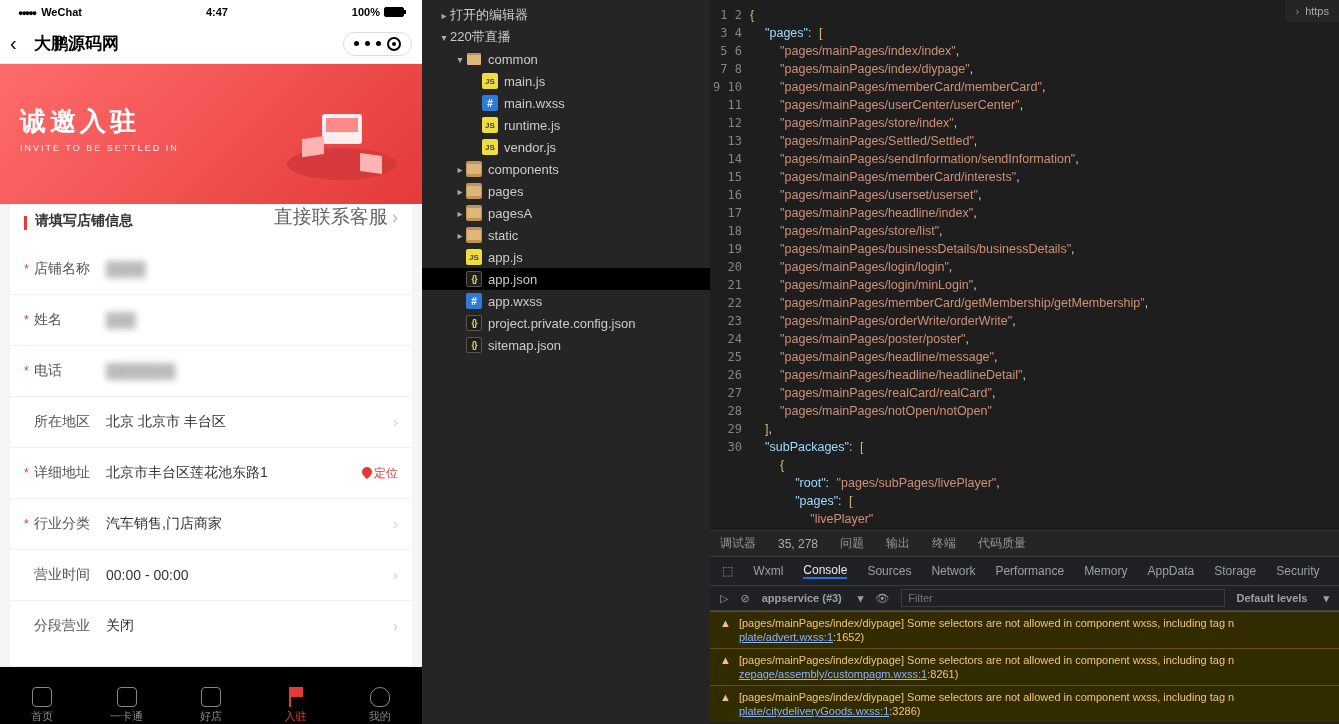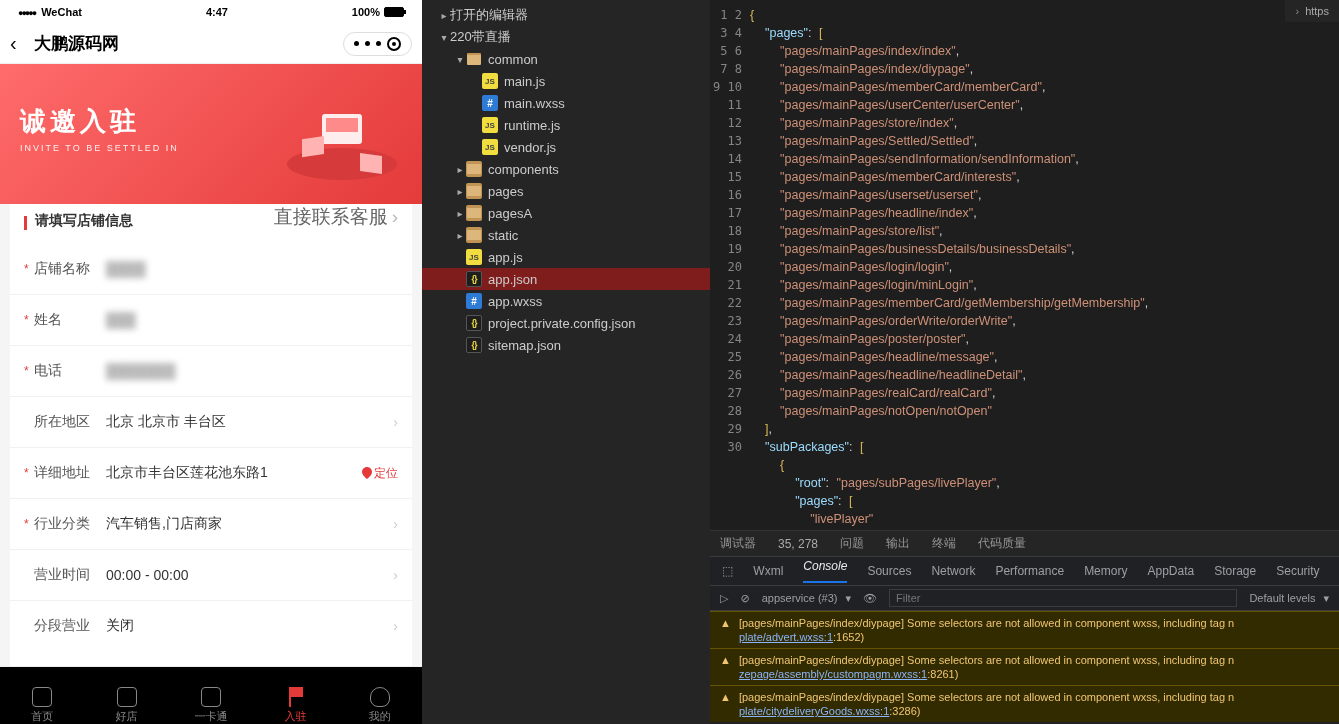--- a/index.html
+++ b/index.html
@@ -40,43 +40,43 @@
 .tabbar .tab { flex:1; display:flex; flex-direction:column; align-items:center; justify-content:center; font-size:11px; color:#888; gap:2px; }
 .tabbar .tab.active { color:#e43a3a; }
 .tabbar .tab .ico { width:20px; height:20px; border:1.5px solid currentColor; border-radius:4px; }
 .tabbar .tab .ico.flag{border:none;position:relative;}
 .tabbar .tab .ico.flag::before{content:"";position:absolute;left:4px;top:0;width:2px;height:20px;background:currentColor;}
 .tabbar .tab .ico.flag::after{content:"";position:absolute;left:6px;top:0;width:12px;height:10px;background:currentColor;}
 .tabbar .tab .ico.user{border-radius:50% 50% 8px 8px;}
 
 .explorer { width:288px; background:#252526; font-size:13px; color:#ccc; padding-top:4px; overflow:hidden; }
 .exp-row { display:flex; align-items:center; height:22px; padding-left:4px; cursor:default; white-space:nowrap; }
-.exp-row.sel { background:#7f1d1d; }
+.exp-row.sel { background:#000000; }
 .exp-row .arr { width:12px; text-align:center; color:#aaa; font-size:10px; }
 .exp-row .fi { width:16px; height:16px; margin-right:6px; display:inline-flex; align-items:center; justify-content:center; font-size:10px; font-weight:bold; border-radius:2px; }
 .fi.folder{background:#c09553;color:#c09553;} .fi.folder::before{content:"";display:block;width:14px;height:10px;background:#dcb67a;border-radius:1px;}
 .fi.folderO{background:none;} .fi.folderO::before{content:"";display:block;width:14px;height:10px;background:#dcb67a;border-radius:1px;border-top:2px solid #c09553;}
 .fi.js{background:#f1dd3f;color:#444;} .fi.js::after{content:"JS";font-size:8px;}
 .fi.wxss{background:#2e7bd6;color:#fff;} .fi.wxss::after{content:"#";}
 .fi.json{background:#1e1e1e;color:#f1dd3f;border:1px solid #555;} .fi.json::after{content:"{}";font-size:9px;letter-spacing:-1px;}
 .exp-row .nm { flex:1; }
 .pad1{padding-left:16px;}.pad2{padding-left:32px;}.pad3{padding-left:48px;}
 
 .editor { flex:1; display:flex; flex-direction:column; background:#1e1e1e; min-width:0;}
 .gutter-area{flex:1;display:flex;overflow:hidden;position:relative;}
 .lns { width:40px; text-align:right; color:#858585; font-size:12px; line-height:18px; padding:6px 8px 0 0; font-family:Consolas,monospace; background:#1e1e1e;}
 .code { flex:1; font-family:Consolas,monospace; font-size:12.5px; line-height:18px; padding-top:6px; white-space:pre; color:#d4d4d4; overflow:hidden;}
 .tok-br{color:#dbb957;} .tok-key{color:#9cdcfe;} .tok-str{color:#ce9178;} .tok-pun{color:#d4d4d4;}
 .panel-tabs{height:26px;background:#252526;border-top:1px solid #333;display:flex;align-items:center;padding:0 10px;gap:22px;font-size:12px;color:#969696;}
 .panel-tabs .pt{cursor:pointer;} .panel-tabs .pt.num{color:#aaa;}
 .devtools{height:168px;background:#202124;display:flex;flex-direction:column;border-top:1px solid #3c3c3c;}
 .dt-tabs{height:28px;display:flex;align-items:center;gap:20px;padding:0 12px;font-size:12px;color:#9aa0a6;}
-.dt-tabs .dtt.active{color:#e8eaed;border-bottom:2px solid #1a73e8;padding-bottom:8px;font-style:italic;}
+.dt-tabs .dtt.active{color:#e8eaed;border-bottom:2px solid #1a73e8;padding-bottom:0;}
 .dt-bar{height:26px;display:flex;align-items:center;gap:12px;padding:0 10px;font-size:11px;border-top:1px solid #3c3c3c;border-bottom:1px solid #3c3c3c;color:#9aa0a6;}
-.dt-bar .sel{display:flex;align-items:center;gap:8px;}
+.dt-bar .sel{display:flex;align-items:center;gap:16px;font-weight:bold;}
 .dt-bar input{flex:1;background:#202124;border:1px solid #3c3c3c;color:#ccc;padding:2px 6px;font-size:11px;outline:none;}
 .dt-logs{flex:1;overflow:hidden;font-family:Consolas,monospace;font-size:11px;}
 .dt-log{display:flex;gap:8px;padding:4px 10px;background:#332b00;border-top:1px solid #665500;color:#f0c674;line-height:14px;}
 .dt-log .wico{color:#f0c674;}
 .dt-log .msg a{color:#8ab4f8;text-decoration:underline;}
 .crumb{position:absolute;top:0;right:0;height:22px;background:#252526;display:flex;align-items:center;padding:0 10px;font-size:11px;color:#aaa;gap:6px;}
 .crumb .chv{color:#888;}
 </style>
 </head>
 <body>
@@ -169,25 +169,25 @@
         <span class="chev">›</span>
       </div>
   </div>
   <div class="tabbar">
     <div class="tab">
         <span class="ico"></span>
         <span>首页</span>
       </div>
     <div class="tab">
         <span class="ico"></span>
-        <span>好店</span>
+        <span>一卡通</span>
       </div>
     <div class="tab">
         <span class="ico"></span>
-        <span>一卡通</span>
+        <span>好店</span>
       </div>
     <div class="tab active">
         <span class="ico flag"></span>
         <span>入驻</span>
       </div>
     <div class="tab">
         <span class="ico user"></span>
         <span>我的</span>
       </div>
   </div>

